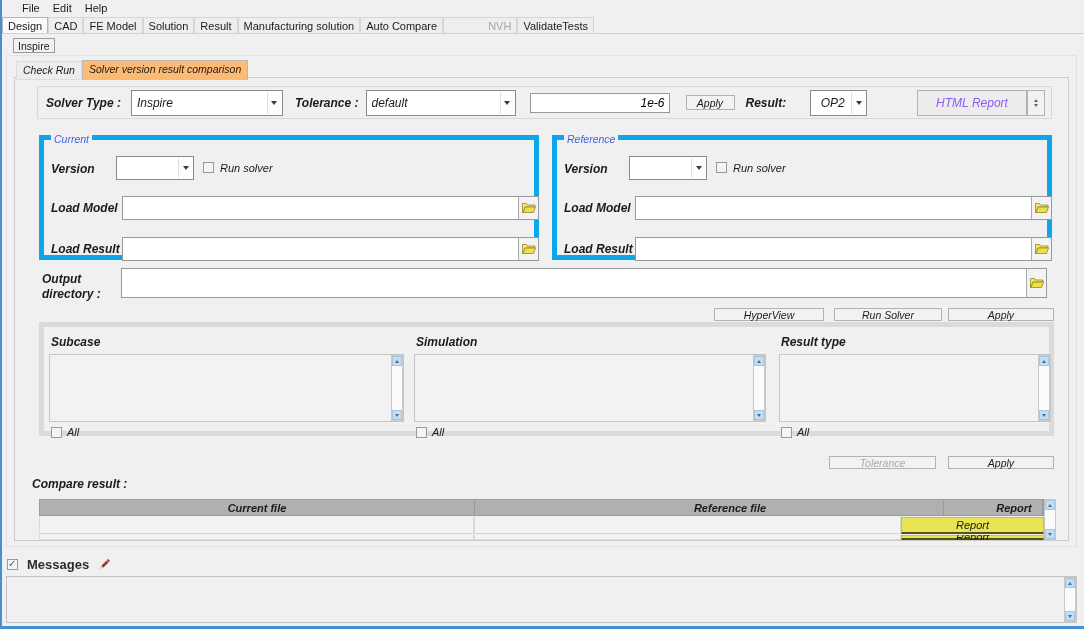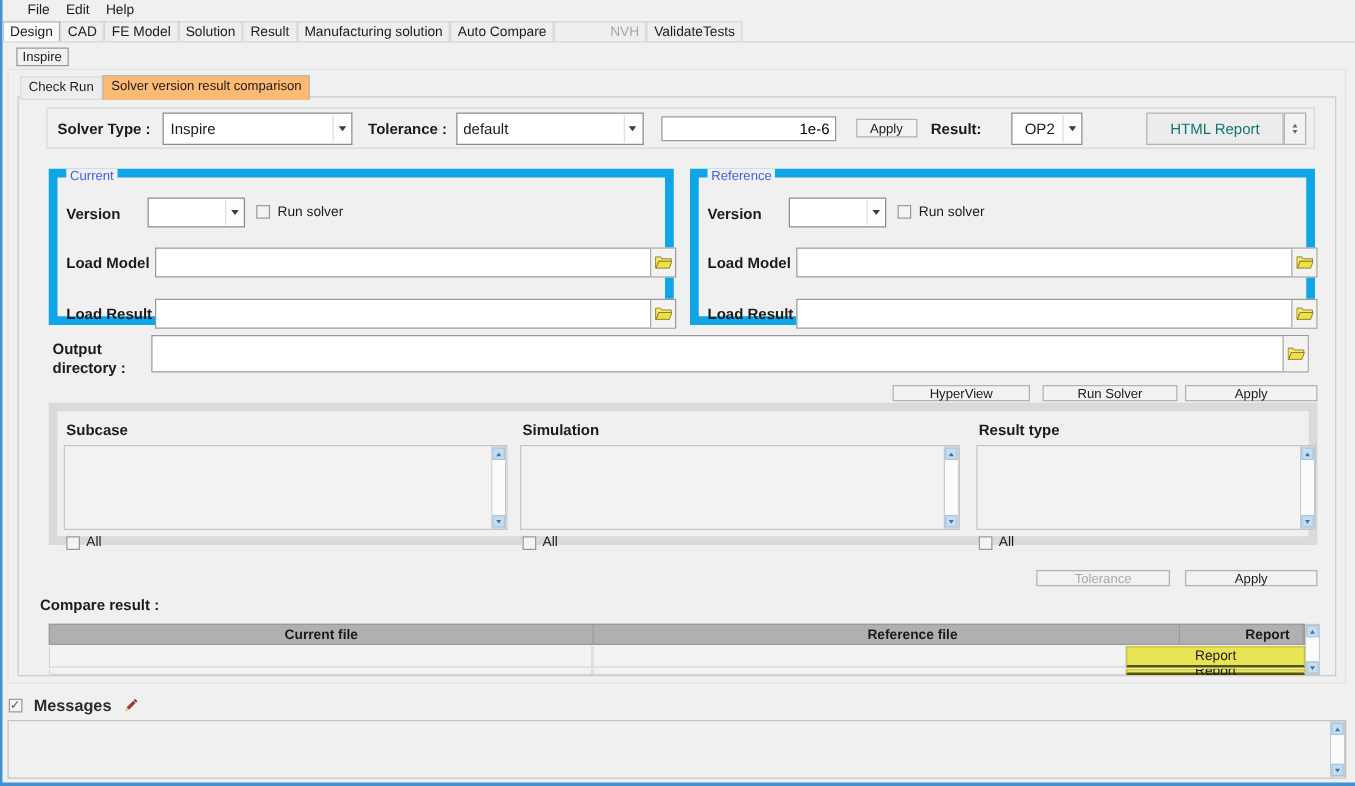--- a/index.html
+++ b/index.html
@@ -15,39 +15,39 @@
   
   .menubar { position:absolute; top:0; left:0; right:0; height:16px; display:flex; align-items:center; gap:13px; padding-left:20px; font-size:11px; }
   .menu-item { cursor:default; }
   .maintabs { position:absolute; top:17px; left:0; right:0; height:17px; display:flex; align-items:stretch; border-bottom:1px solid #d2d2d2; font-size:11px; }
   .maintab { padding:1px 5px 0 5px; border:1px solid #d6d6d6; border-bottom:none; background:#eeeeee; display:flex; align-items:center; white-space:nowrap; }
   .maintab.active { background:#fafafa; border-color:#b5b5b5; }
   .maintab.disabled { color:#a8a8a8;padding-left:44px; }
   .inspire { position:absolute; top:38px; left:11px; height:15px; padding:0 4px; border:1px solid #9a9a9a; background:#f1f1f1; font-size:10.5px; display:flex; align-items:center; }
 
   
-  .outer { position:absolute; left:4px; top:55px; width:1071px; height:492px; border:1px solid #e2e2e2; }
+  .outer { position:absolute; left:4px; top:55px; width:1071px; height:492px; border:1px solid #e2e2e2;font-style:italic; }
   .subtabs { position:absolute; left:9px; top:4px; display:flex; font-size:10.5px; z-index:3; }
   .subtab { padding:2px 6px 3px 6px; background:#ededed; border:1px solid #dcdcdc; margin-top:1px; white-space:nowrap; }
   .subtab.active { background:#fdba74; border:1px solid #b8b8b8; border-bottom:none; margin-top:0; padding-bottom:5px; }
   .tabpanel { position:absolute; left:7px; top:21px; right:7px; bottom:5px; border:1px solid #cccccc; background:#f0f0f0;padding-left:32px; }
 
   
   .combo { position:relative; background:#fff; border:1px solid #8a8a8a; display:flex; align-items:center; padding-left:5px; }
   .combo .arrow { position:absolute; right:1px; top:1px; bottom:1px; width:14px; display:flex; align-items:center; justify-content:center; background:#fdfdfd; border-left:1px solid #e0e0e0; }
   .tri-down { width:0; height:0; border-left:3px solid transparent; border-right:3px solid transparent; border-top:4px solid #3c3c3c; }
   .tri-up   { width:0; height:0; border-left:3px solid transparent; border-right:3px solid transparent; border-bottom:4px solid #3c3c3c; }
   .btn { background:#f2f2f2; border:1px solid #b2b2b2; display:flex; align-items:center; justify-content:center; font-size:10.5px; white-space:nowrap; cursor:default; }
-  .btn.big { font-size:12px; color:#0f766e; background:#ececec; }
+  .btn.big { font-size:12px; color:#8b5cf6; background:#ececec; }
   .field { background:#fff; border:1px solid #999; display:flex; align-items:stretch; }
   .field input { border:none; outline:none; flex:1; font:inherit; padding:0 4px; background:transparent; min-width:0; }
   .folder-btn { width:20px; background:#f3f3f3; border-left:1px solid #ababab; display:flex; align-items:center; justify-content:center; }
   .chk { width:11px; height:11px; border:1px solid #9a9a9a; background:#f4f4f4; position:relative; flex:none; }
   .chk.checked::after { content:"\2713"; position:absolute; left:0px; top:-2px; font-size:10px; color:#41617d; }
-  .grp { position:absolute; border:7px solid #0ea5e9; }
+  .grp { position:absolute; border:5px solid #0ea5e9; }
   .grp-title { position:absolute; top:-7px; left:7px; background:#f0f0f0; padding:0 3px; font-size:10.5px; color:#4262e1; }
 
   
   .vscroll { width:12px; border:1px solid #c9c9c9; background:#fff; display:flex; flex-direction:column; flex:none; }
   .sbb { height:10px; background:#c5ddf2; border:1px solid #a6c6e2; display:flex; align-items:center; justify-content:center; flex:none; }
   .sbb .tri-down { border-top-color:#4a708f; border-left-width:2.5px; border-right-width:2.5px; border-top-width:3.5px; }
   .sbb .tri-up { border-bottom-color:#4a708f; border-left-width:2.5px; border-right-width:2.5px; border-bottom-width:3.5px; }
   .sb-track { flex:1; background:#fbfbfb; }
 
   

